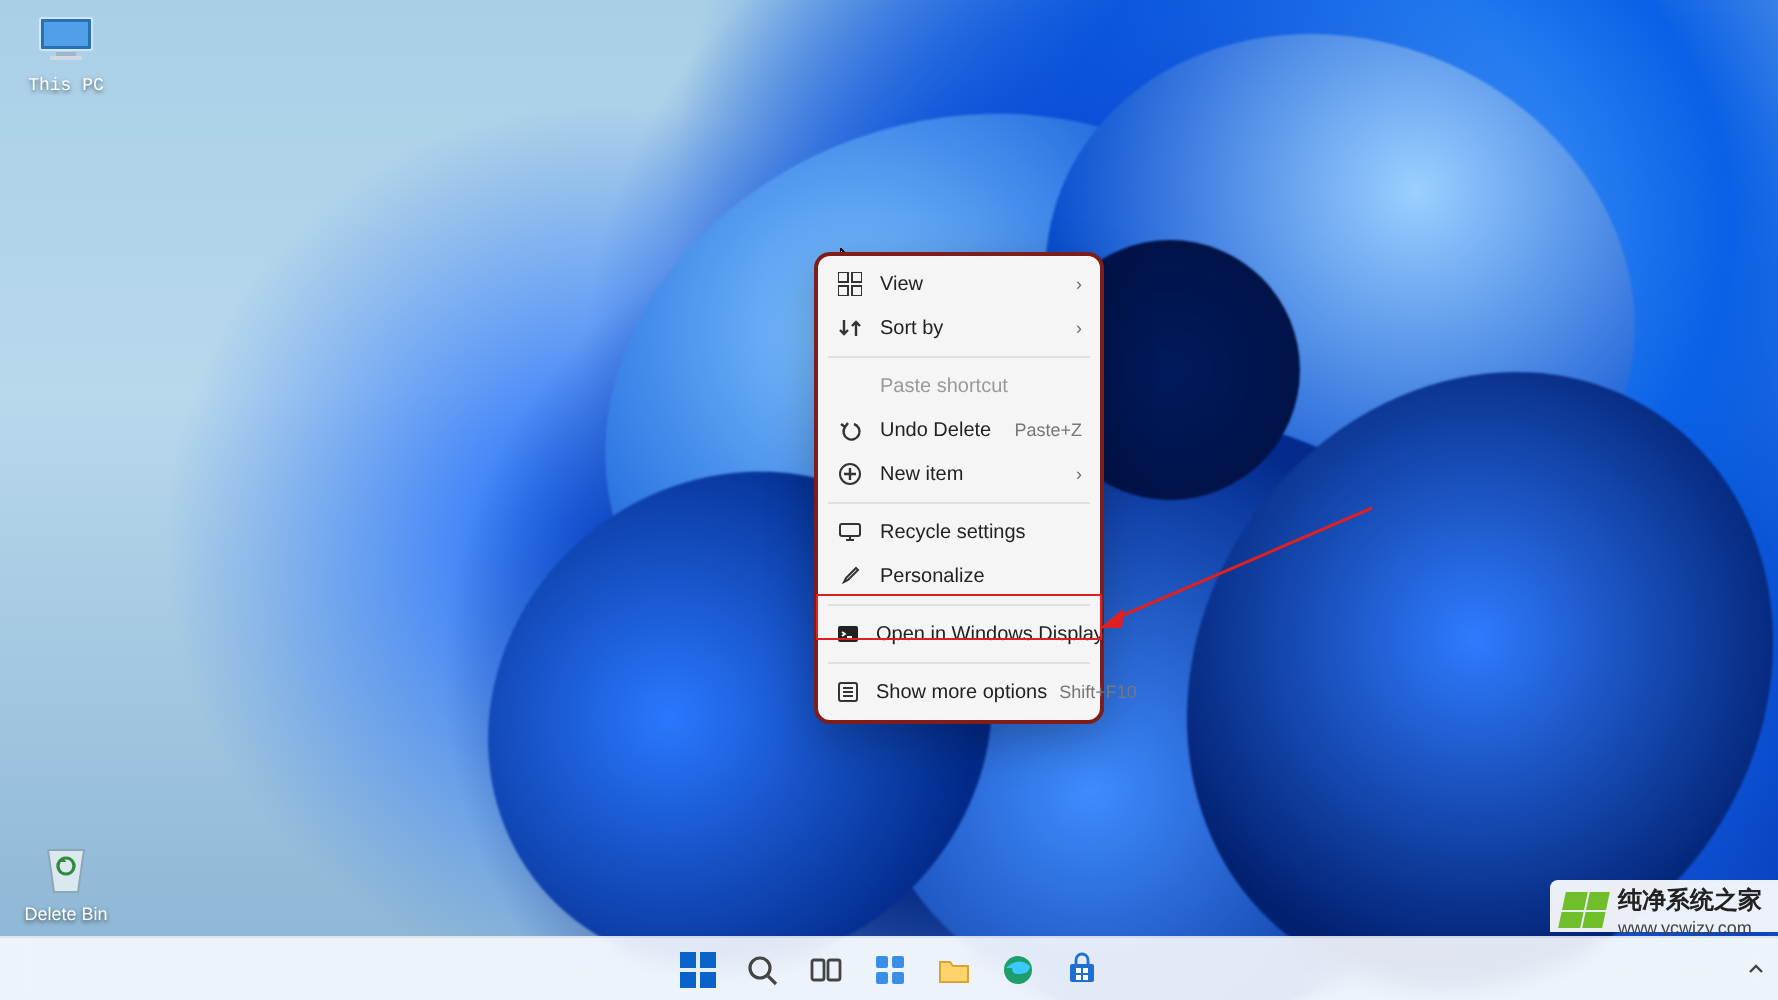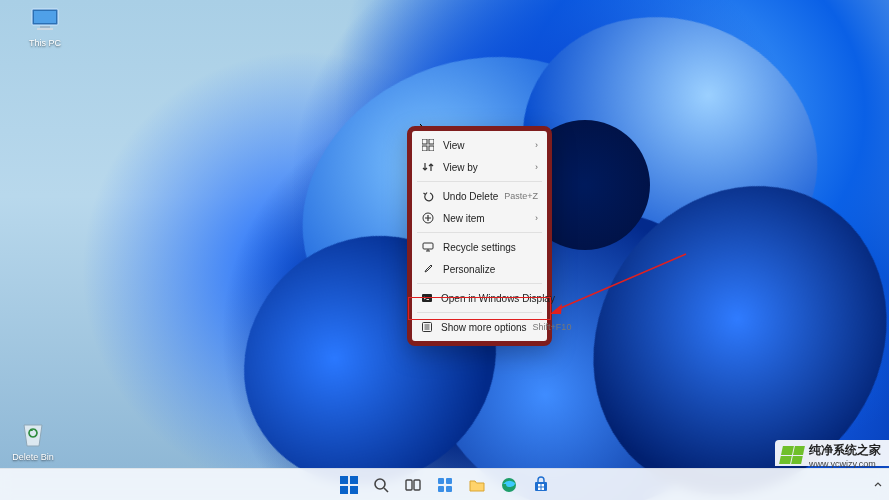--- a/index.html
+++ b/index.html
@@ -26,32 +26,32 @@
   
   .desktop-icon {
     position: absolute; width: 58px; text-align: center;
     color: #fff; font-size: 9px; text-shadow: 0 1px 2px rgba(0,0,0,.6);
     cursor: pointer;
   }
   .desktop-icon .glyph {
     width: 32px; height: 32px; margin: 0 auto 2px; display: flex; align-items: center; justify-content: center;
     font-size: 24px;
   }
-  .icon-pc { left: 16px; top: 4px; }
+  .icon-pc { left: 4px; top: 4px; font-family: Liberation Mono, monospace; }
   .icon-recycle { left: 4px; top: 418px; }
 
   
   .cursor {
     position: absolute; left: 420px; top: 124px; width: 12px; height: 18px;
   }
 
   
   .context-menu {
     position: absolute; left: 407px; top: 126px; width: 145px;
-    background: #f5f5f5; border: 5px solid #7f1d1d; border-radius: 8px;
+    background: #f5f5f5; border: 2px solid #7f1d1d; border-radius: 8px;
     box-shadow: 0 8px 24px rgba(0,0,0,.25);
     padding: 3px; font-size: 10px; color: #222;
   }
   .menu-item {
     display: flex; align-items: center; height: 22px; padding: 0 6px;
     border-radius: 4px; cursor: pointer; position: relative;
   }
   .menu-item.disabled { color: #9a9a9a; cursor: default; }
   .menu-icon {
     width: 14px; height: 14px; display: flex; align-items: center; justify-content: center;
@@ -160,26 +160,30 @@
     <span class="menu-label">View</span>
     <span class="submenu-arrow">›</span>
   </div>
 
   <div class="menu-item">
     <span class="menu-icon">
       <svg width="12" height="12" viewBox="0 0 12 12">
           <path d="M3 2 L3 9 M1 7 L3 9 L5 7 M9 10 L9 3 M7 5 L9 3 L11 5" fill="none" stroke="#333" stroke-width="1.2"></path>
         </svg>
     </span>
-    <span class="menu-label">View by</span>
+    <span class="menu-label">Sort by</span>
     <span class="submenu-arrow">›</span>
   </div>
 
   <div class="menu-sep"></div>
 
+  <div class="menu-item disabled">
+    <span class="menu-icon"></span>
+    <span class="menu-label">Paste shortcut</span>
+  </div>
 
   <div class="menu-item">
     <span class="menu-icon">
       <svg width="12" height="12" viewBox="0 0 12 12">
           <path d="M8 3 A4 4 0 1 1 3.5 4.5 M3.5 4.5 L1.5 3 M3.5 4.5 L5 2.5" fill="none" stroke="#333" stroke-width="1.2"></path>
         </svg>
     </span>
     <span class="menu-label">Undo Delete</span>
     <span class="menu-accel">Paste+Z</span>
   </div>

